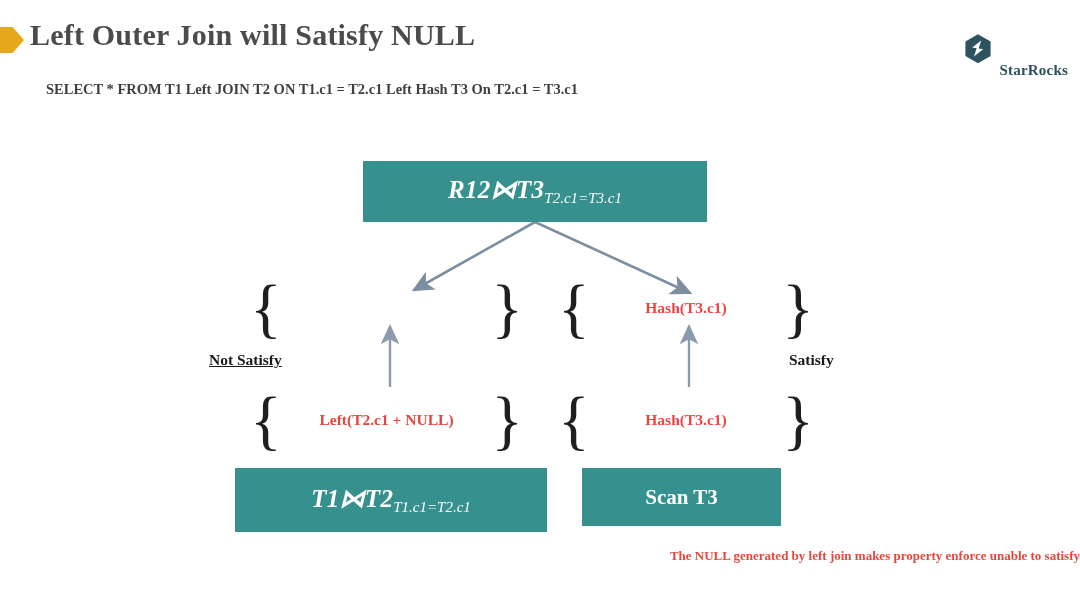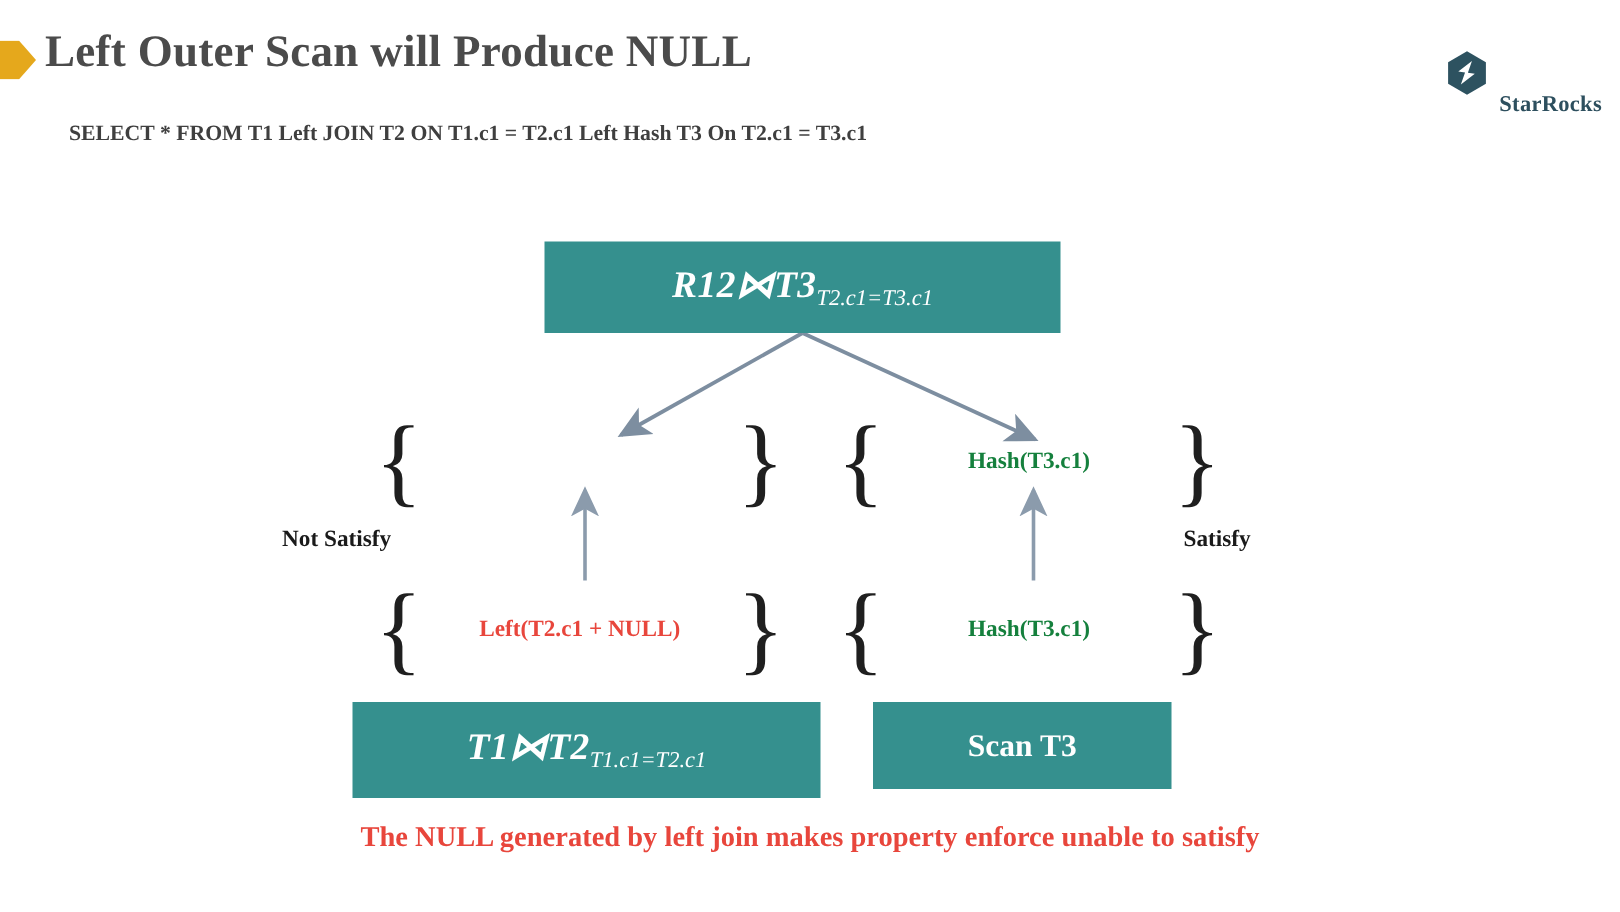--- a/index.html
+++ b/index.html
@@ -125,58 +125,58 @@
     user-select: none;
   }
   .prop-text {
     flex: 1 1 auto;
     text-align: center;
     font-size: 15.5px;
     font-weight: bold;
     white-space: nowrap;
   }
   .prop-text.red  { color: #E8463C; }
-  .prop-text.dark { color: #15803d; }
+  .prop-text.dark { color: #ef4444; }
 
   #group-hash-t2c1       { left: 250px; top: 282px; width: 273px; height: 52px; }
   #group-hash-t3c1-top   { left: 552px; top: 282px; width: 262px; height: 52px; }
   #group-hash-t2c1-null  { left: 250px; top: 394px; width: 273px; height: 52px; }
   #group-hash-t3c1-bot   { left: 552px; top: 394px; width: 262px; height: 52px; }
 
   
   #group-hash-t3c1-top .brace.left,
   #group-hash-t3c1-bot .brace.left { margin-left: 6px; }
 
   .satisfy-label {
     position: absolute;
     font-size: 15.5px;
     font-weight: bold;
     color: #1a1a1a;
     white-space: nowrap;
   }
-  #label-not-satisfy { left: 188px; top: 351px; }
+  #label-not-satisfy { left: 209px; top: 351px; text-decoration: underline; }
   #label-satisfy     { left: 789px; top: 351px; }
 
   #bottom-caption {
     position: absolute;
     left: 0; top: 548px;
     width: 1080px;
-    text-align: center;
-    font-size: 19px;
+    text-align: right;
+    font-size: 13px;
     font-weight: bold;
     color: #E8463C;
     white-space: nowrap;
   }
 </style>
 </head>
 <body>
 
 <div id="slide-header">
   <div id="title-bullet"></div>
-  <div id="page-title">Left Outer Scan will Produce NULL</div>
+  <div id="page-title">Left Outer Join will Satisfy NULL</div>
   <div id="subtitle-query">SELECT * FROM T1 Left JOIN T2 ON T1.c1 = T2.c1 Left Hash T3 On T2.c1 = T3.c1</div>
 
   <div id="brand-logo">
     <span>
       <svg width="30" height="31" viewBox="0 0 30 31" aria-hidden="true">
         <path d="M15 1.2 L27.6 8.5 L27.6 22.9 L15 30.2 L2.4 22.9 L2.4 8.5 Z" fill="#2d5260"></path>
         <path d="M18.3 7.6 L9.2 14.6 L13.7 15.3 L10.9 23.4 L20.2 16.2 L15.6 15.5 Z" fill="#ffffff"></path>
       </svg>
     </span>
     <span class="logo-name">StarRocks</span>

